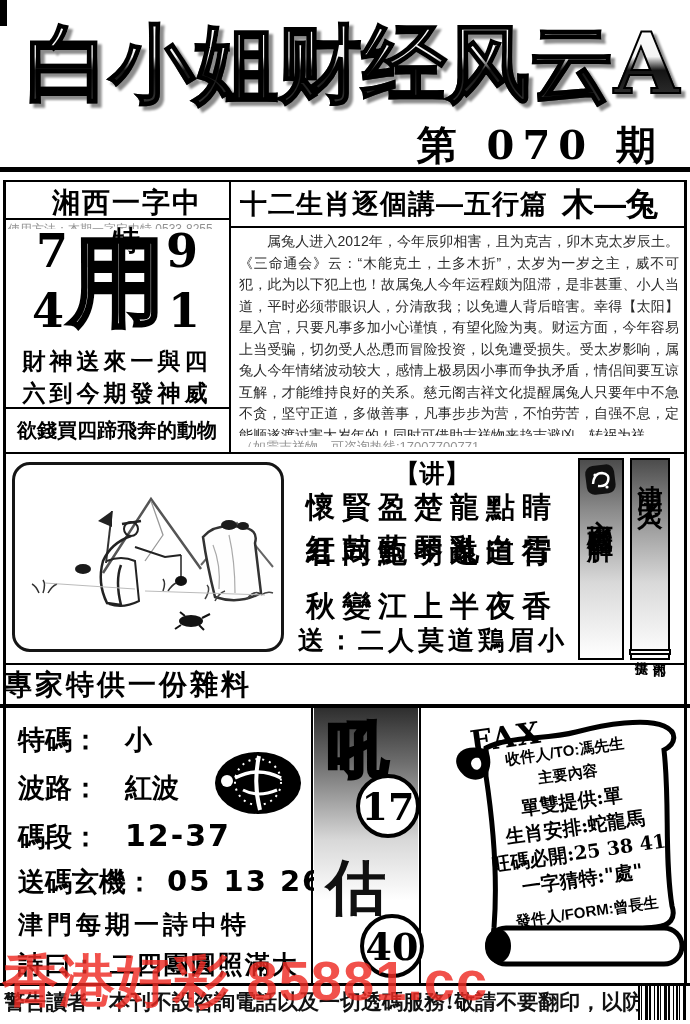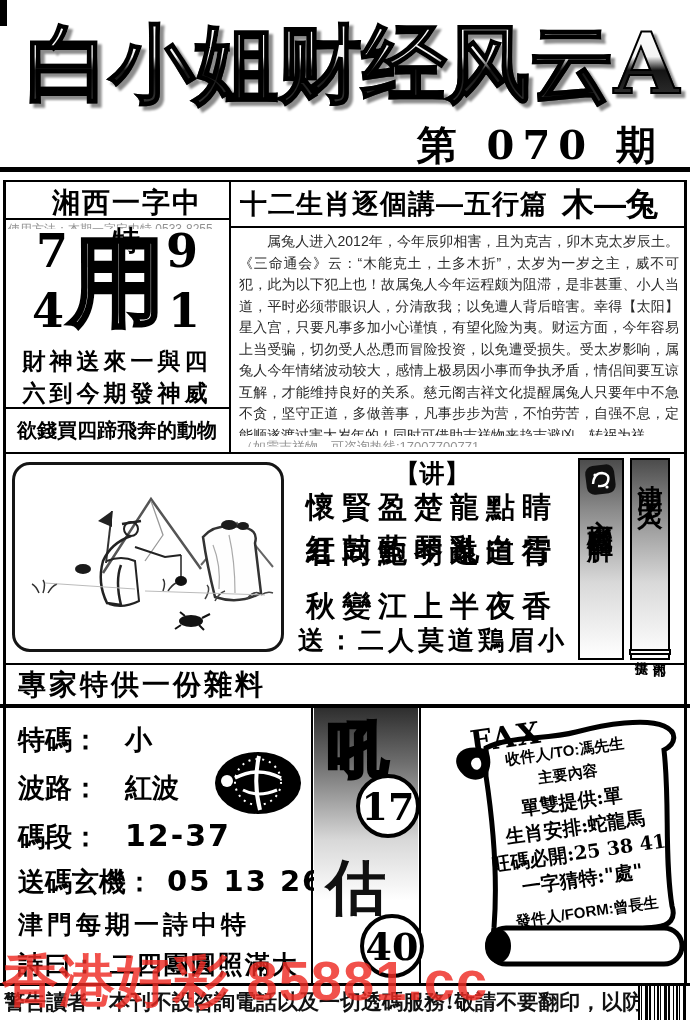--- a/index.html
+++ b/index.html
@@ -123,21 +123,21 @@
   </div>
 
   <div class="abs strip" style="left:630px;top:458px;width:40px;height:202px;">
     <div class="vtext" style="font-size:25px;font-weight:900;letter-spacing:7px;margin-top:4px;">津門老人</div>
     <div style="margin-top:auto;margin-bottom:3px;background:#fff;border:2px solid #000;display:flex;padding:1px;">
       <span class="vtext" style="font-size:13px;font-weight:800;">提供</span>
       <span class="vtext" style="font-size:13px;font-weight:800;">內部</span>
     </div>
   </div>
 
-  <div class="abs serif" style="left:18px;top:666px;font-size:28px;font-weight:700;letter-spacing:3px;">專家特供一份雜料</div>
+  <div class="abs serif" style="left:4px;top:666px;font-size:28px;font-weight:700;letter-spacing:3px;">專家特供一份雜料</div>
 
   <div class="abs row-lv" style="left:18px;top:722px;">
     <span>特碼：</span>
     <span>小</span>
   </div>
   <div class="abs row-lv" style="left:18px;top:770px;">
     <span>波路：</span>
     <span>紅波</span>
   </div>
   <div class="abs row-lv" style="left:18px;top:818px;">

